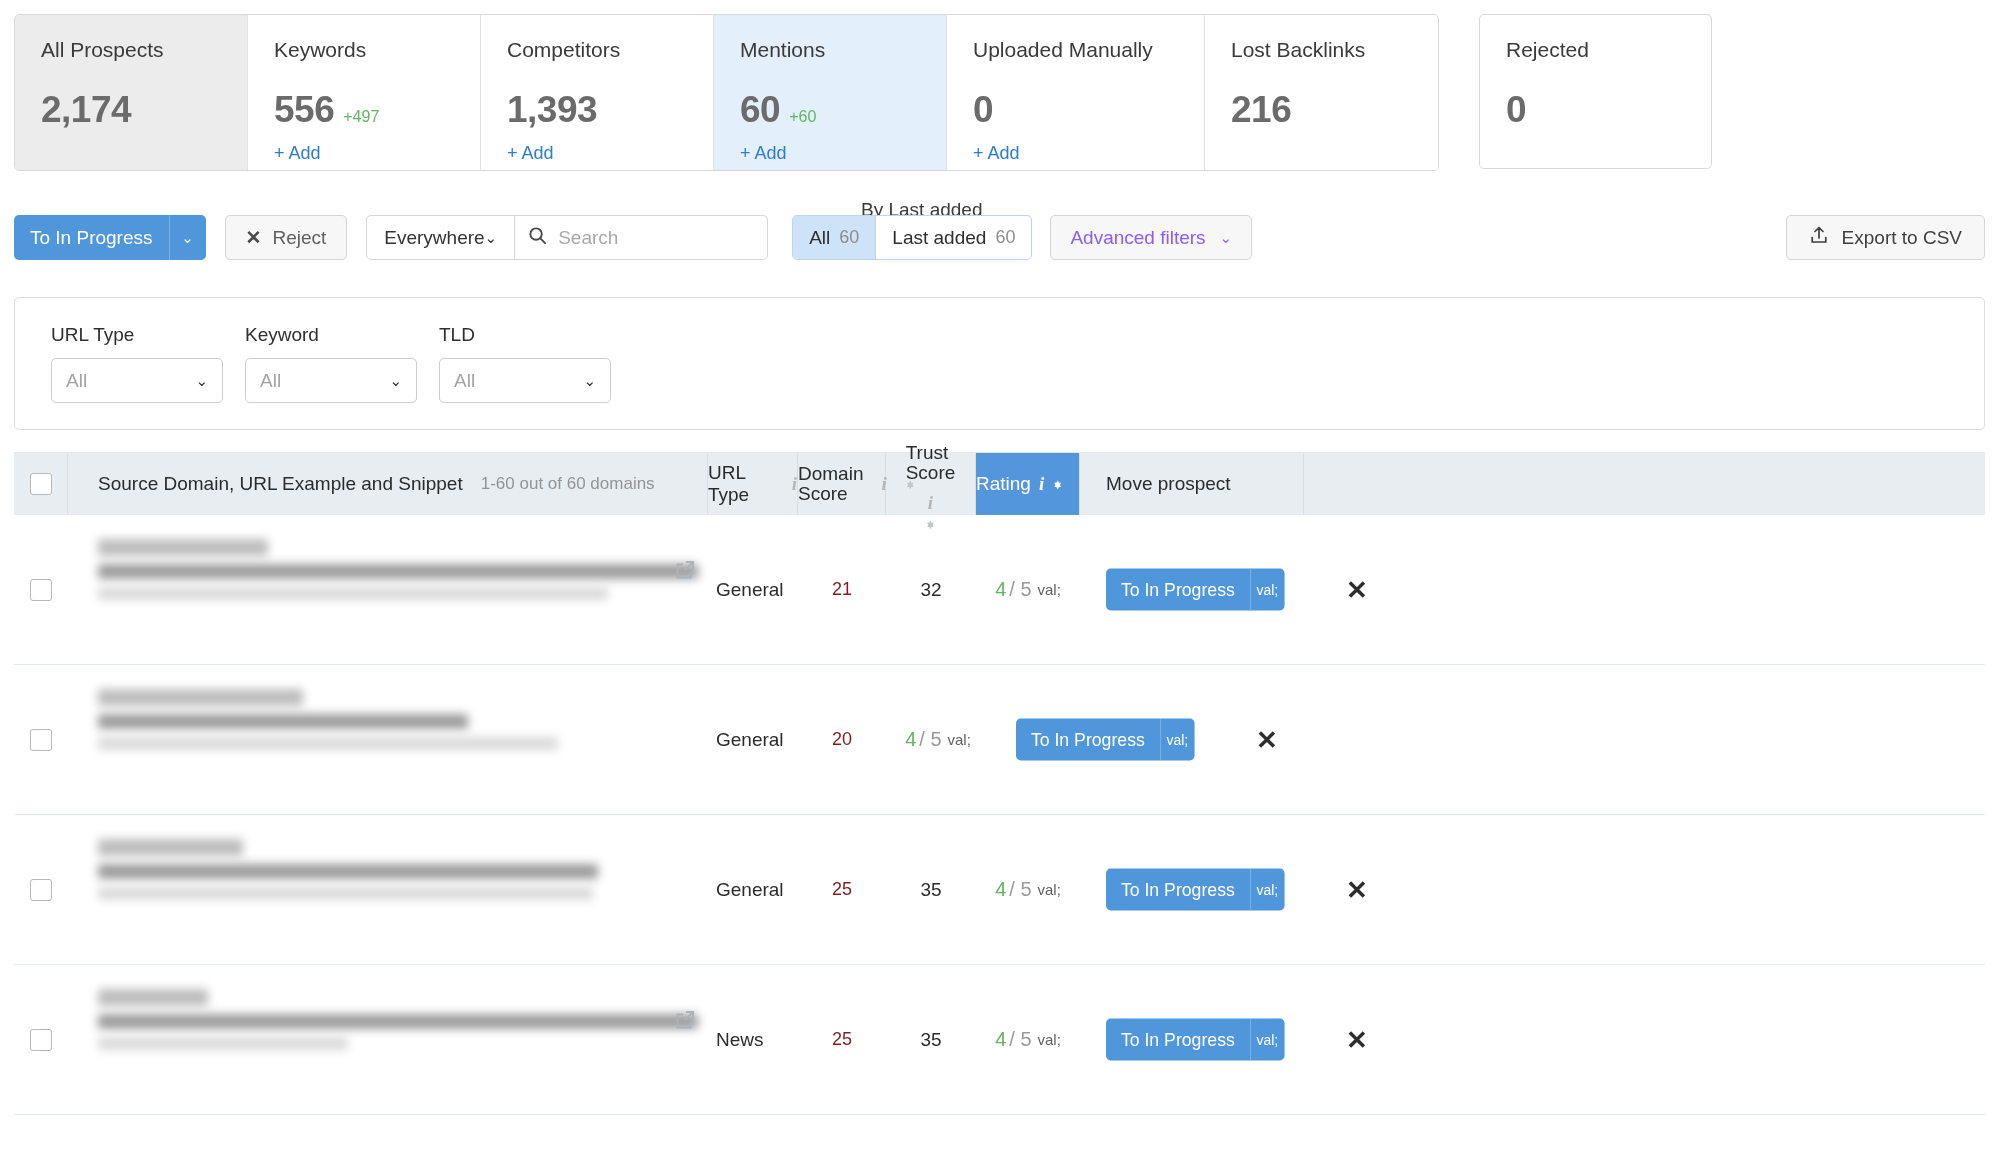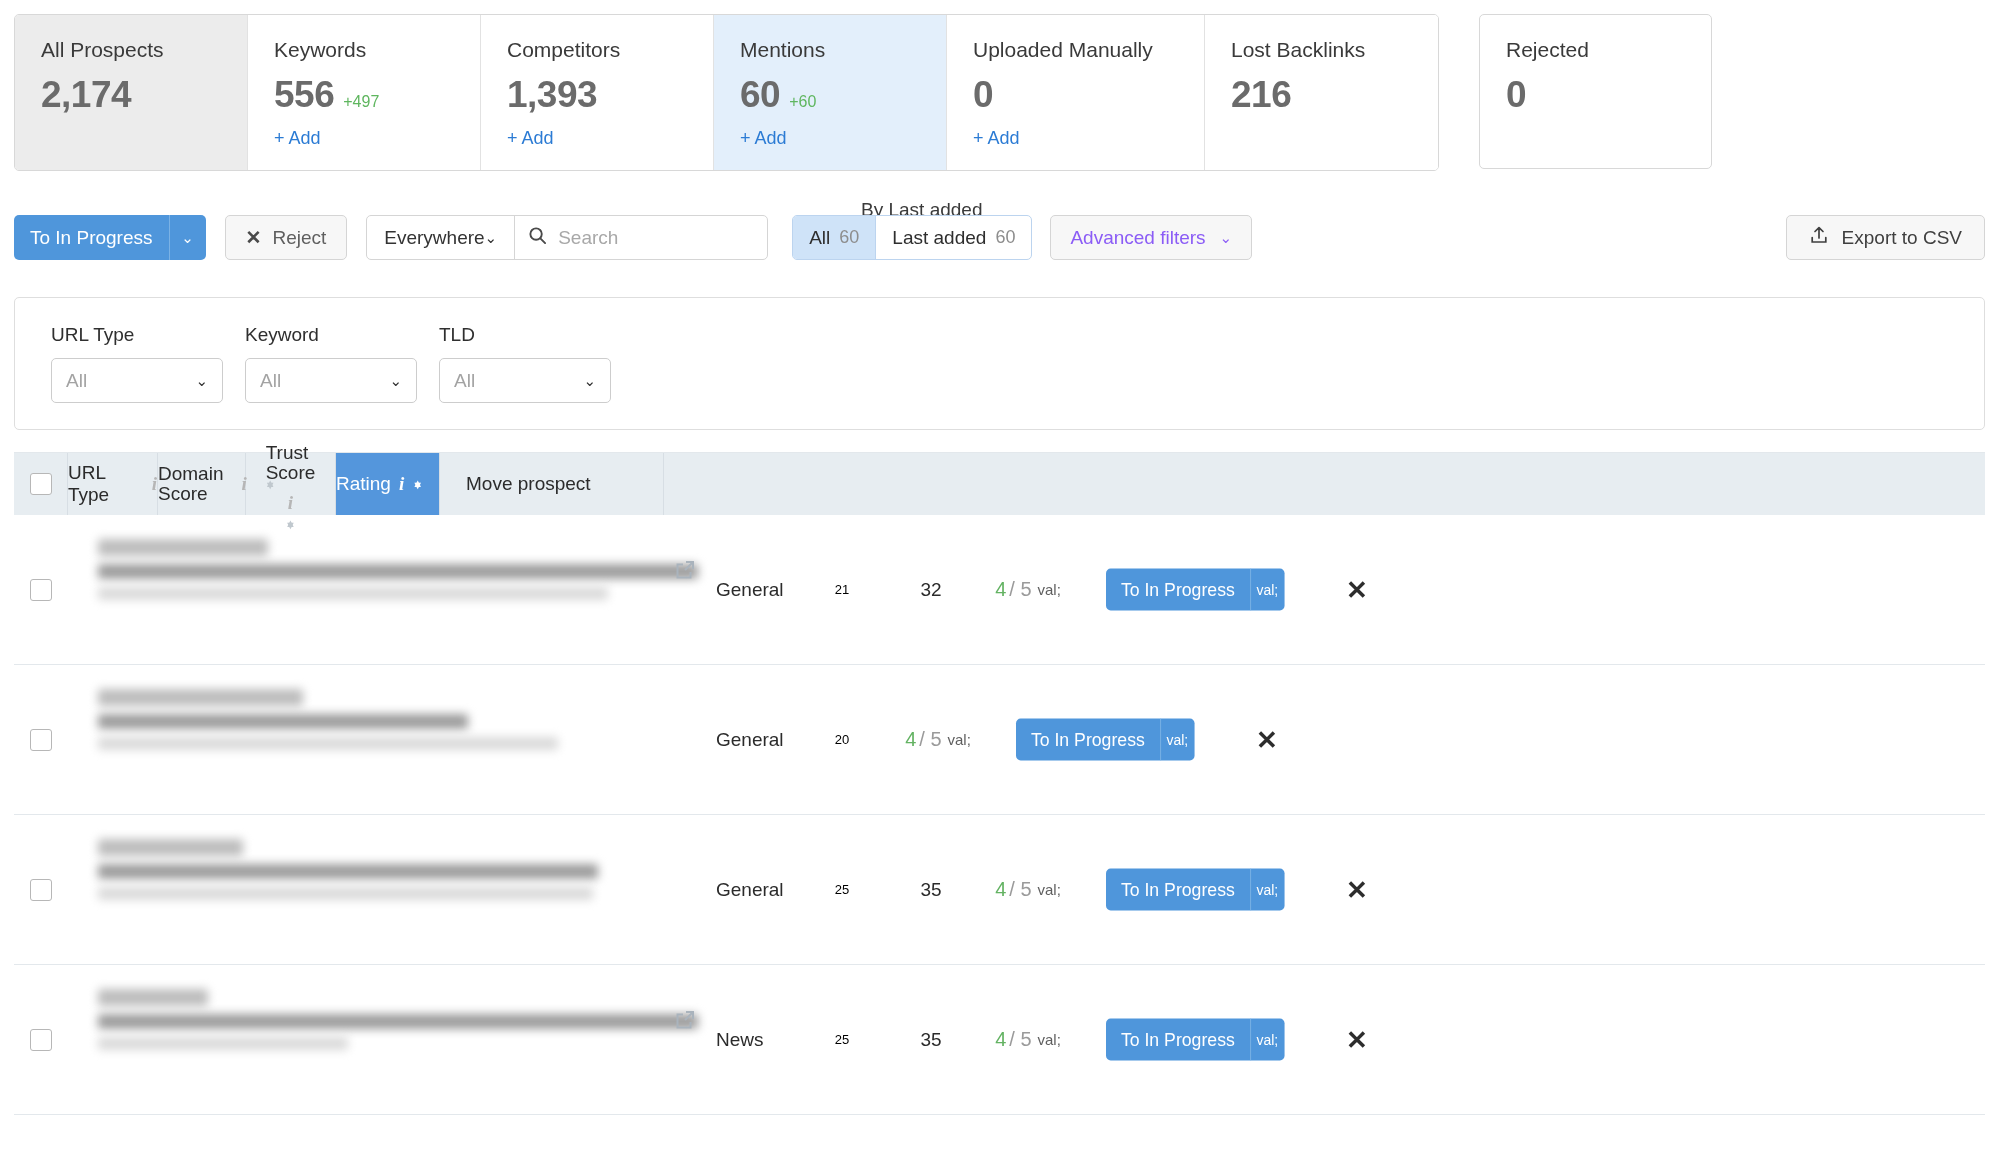--- a/index.html
+++ b/index.html
@@ -32,21 +32,21 @@
   .stat-card.active-card { background: #e3effb; }
   .stat-card.selected-card { background: #ececec; }
   .stat-card.wide { width: 258px; }
   .stat-label {
     font-size: 21px;
     color: #3a3a3a;
     line-height: 26px;
     white-space: nowrap;
     font-weight: 400;
   }
-  .stat-value-line { display: flex; align-items: baseline; margin-top: 11px; }
+  .stat-value-line { display: flex; align-items: baseline; margin-top: 26px; }
   .stat-value {
     font-size: 37px;
     font-weight: bold;
     color: #6b6b6b;
     letter-spacing: -0.5px;
   }
   .stat-delta {
     font-size: 16px;
     color: #5fb65f;
     margin-left: 9px;
@@ -223,21 +223,21 @@
   .trow {
     display: flex; align-items: stretch;
     border-bottom: 1px solid #e3e8ec;
     min-height: 150px;
     background: #fff;
   }
   .td { display: flex; align-items: center; }
   .td.c-check { width: 54px; justify-content: center; }
   .td.c-src { width: 640px; padding-left: 30px; position: relative; align-items: flex-start; padding-top: 24px; }
   .td.c-urltype { width: 90px; justify-content: flex-start; padding-left: 8px; font-size: 19px; color: #2b2b2b; }
-  .td.c-ds { width: 88px; justify-content: center; font-size: 13px; color: #000000; }
+  .td.c-ds { width: 88px; justify-content: center; font-size: 18px; color: #7f1d1d; }
   .td.c-ts { width: 90px; justify-content: center; font-size: 19px; color: #2b2b2b; }
   .td.c-rating { width: 104px; justify-content: center; gap: 3px; font-size: 20px; }
   .td.c-move { width: 224px; padding-left: 26px; }
   .td.c-last { flex: 1; justify-content: flex-start; padding-left: 42px; }
 
   .rating-n { color: #64b363; font-weight: 500; }
   .rating-d { color: #9a9a9a; }
   .rating-car { color: #5f5f5f; font-size: 15px; margin-left: 3px; }
 
   .row-btn { transform: scale(0.93); transform-origin: left center; }
@@ -410,20 +410,24 @@
       <span class="car">⌄</span>
     </div>
   </div>
 </div>
 
 <div class="table">
 
   <div class="thead">
     <div class="th c-check">
       <span class="chk"></span>
+    </div>
+    <div class="th c-src">
+      <span>Source Domain, URL Example and Snippet</span>
+      <span class="sub">1-60 out of 60 domains</span>
     </div>
     <div class="th c-urltype">
       <span>URL Type</span>
       <span class="info-i">i</span>
     </div>
     <div class="th c-ds">
       <span class="stack2">
         <span>Domain</span><br>
         <span>Score</span>
       </span>

